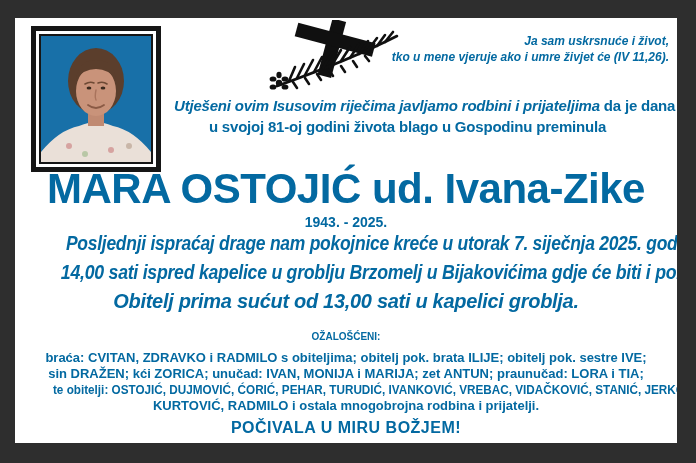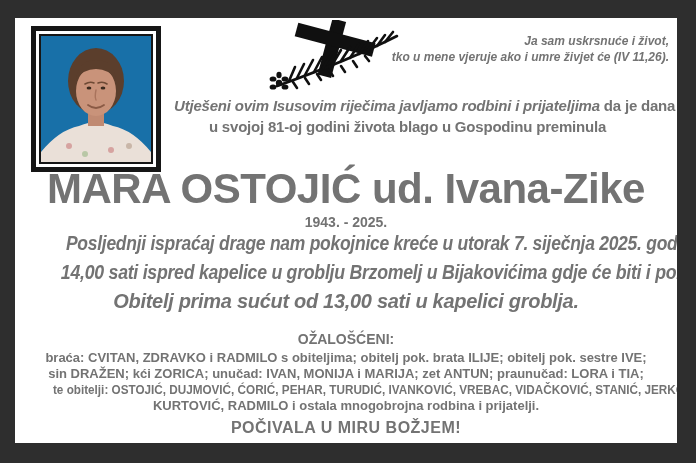--- a/index.html
+++ b/index.html
@@ -1,17 +1,17 @@
 <!DOCTYPE html>
 <html><head>
 <meta charset="utf-8">
 <style>
   html,body{margin:0;padding:0;background:#2e2e2e;}
   .canvas{position:relative;width:696px;height:463px;background:#2e2e2e;overflow:hidden;
-          font-family:"Liberation Sans", sans-serif;color:#737373;}
+          font-family:"Liberation Sans", sans-serif;color:#0369a1;}
   .page{position:absolute;left:15px;top:18px;width:662px;height:425px;background:#ffffff;overflow:hidden;}
 
   
   .photo-frame{position:absolute;left:16px;top:8px;width:130px;height:146px;box-sizing:border-box;
                border:5px solid #161616;background:#ffffff;padding:3px;}
   .photo-inner{width:100%;height:100%;box-sizing:border-box;border:2px solid #161616;overflow:hidden;}
   .photo-inner svg{display:block;width:100%;height:100%;}
 
   
   .cross{position:absolute;left:250px;top:2px;width:142px;height:74px;}
@@ -30,21 +30,21 @@
 
   
   .name{position:absolute;left:0;right:0;top:148px;font-weight:bold;font-size:42px;line-height:46px;letter-spacing:-0.5px;}
   .years{position:absolute;left:0;right:0;top:196px;text-align:center;font-weight:bold;font-size:14px;}
 
   
   .funeral{position:absolute;left:4px;right:4px;top:211px;font-weight:bold;font-style:italic;
            font-size:20px;line-height:29px;letter-spacing:-0.3px;}
 
   
-  .mourners-heading{position:absolute;left:0;right:0;top:313px;text-align:center;font-weight:bold;font-size:14px;}
+  .mourners-heading{position:absolute;left:0;right:0;top:313px;text-align:center;font-weight:bold;font-size:10px;}
   .mourners{position:absolute;left:2px;right:2px;top:332px;font-weight:bold;font-size:13px;line-height:16px;}
 
   
   .closing{position:absolute;left:0;right:0;top:401px;font-weight:bold;font-size:16px;letter-spacing:0.5px;}
 </style>
 </head>
 <body>
 
 <div class="canvas">
   <div class="page">

